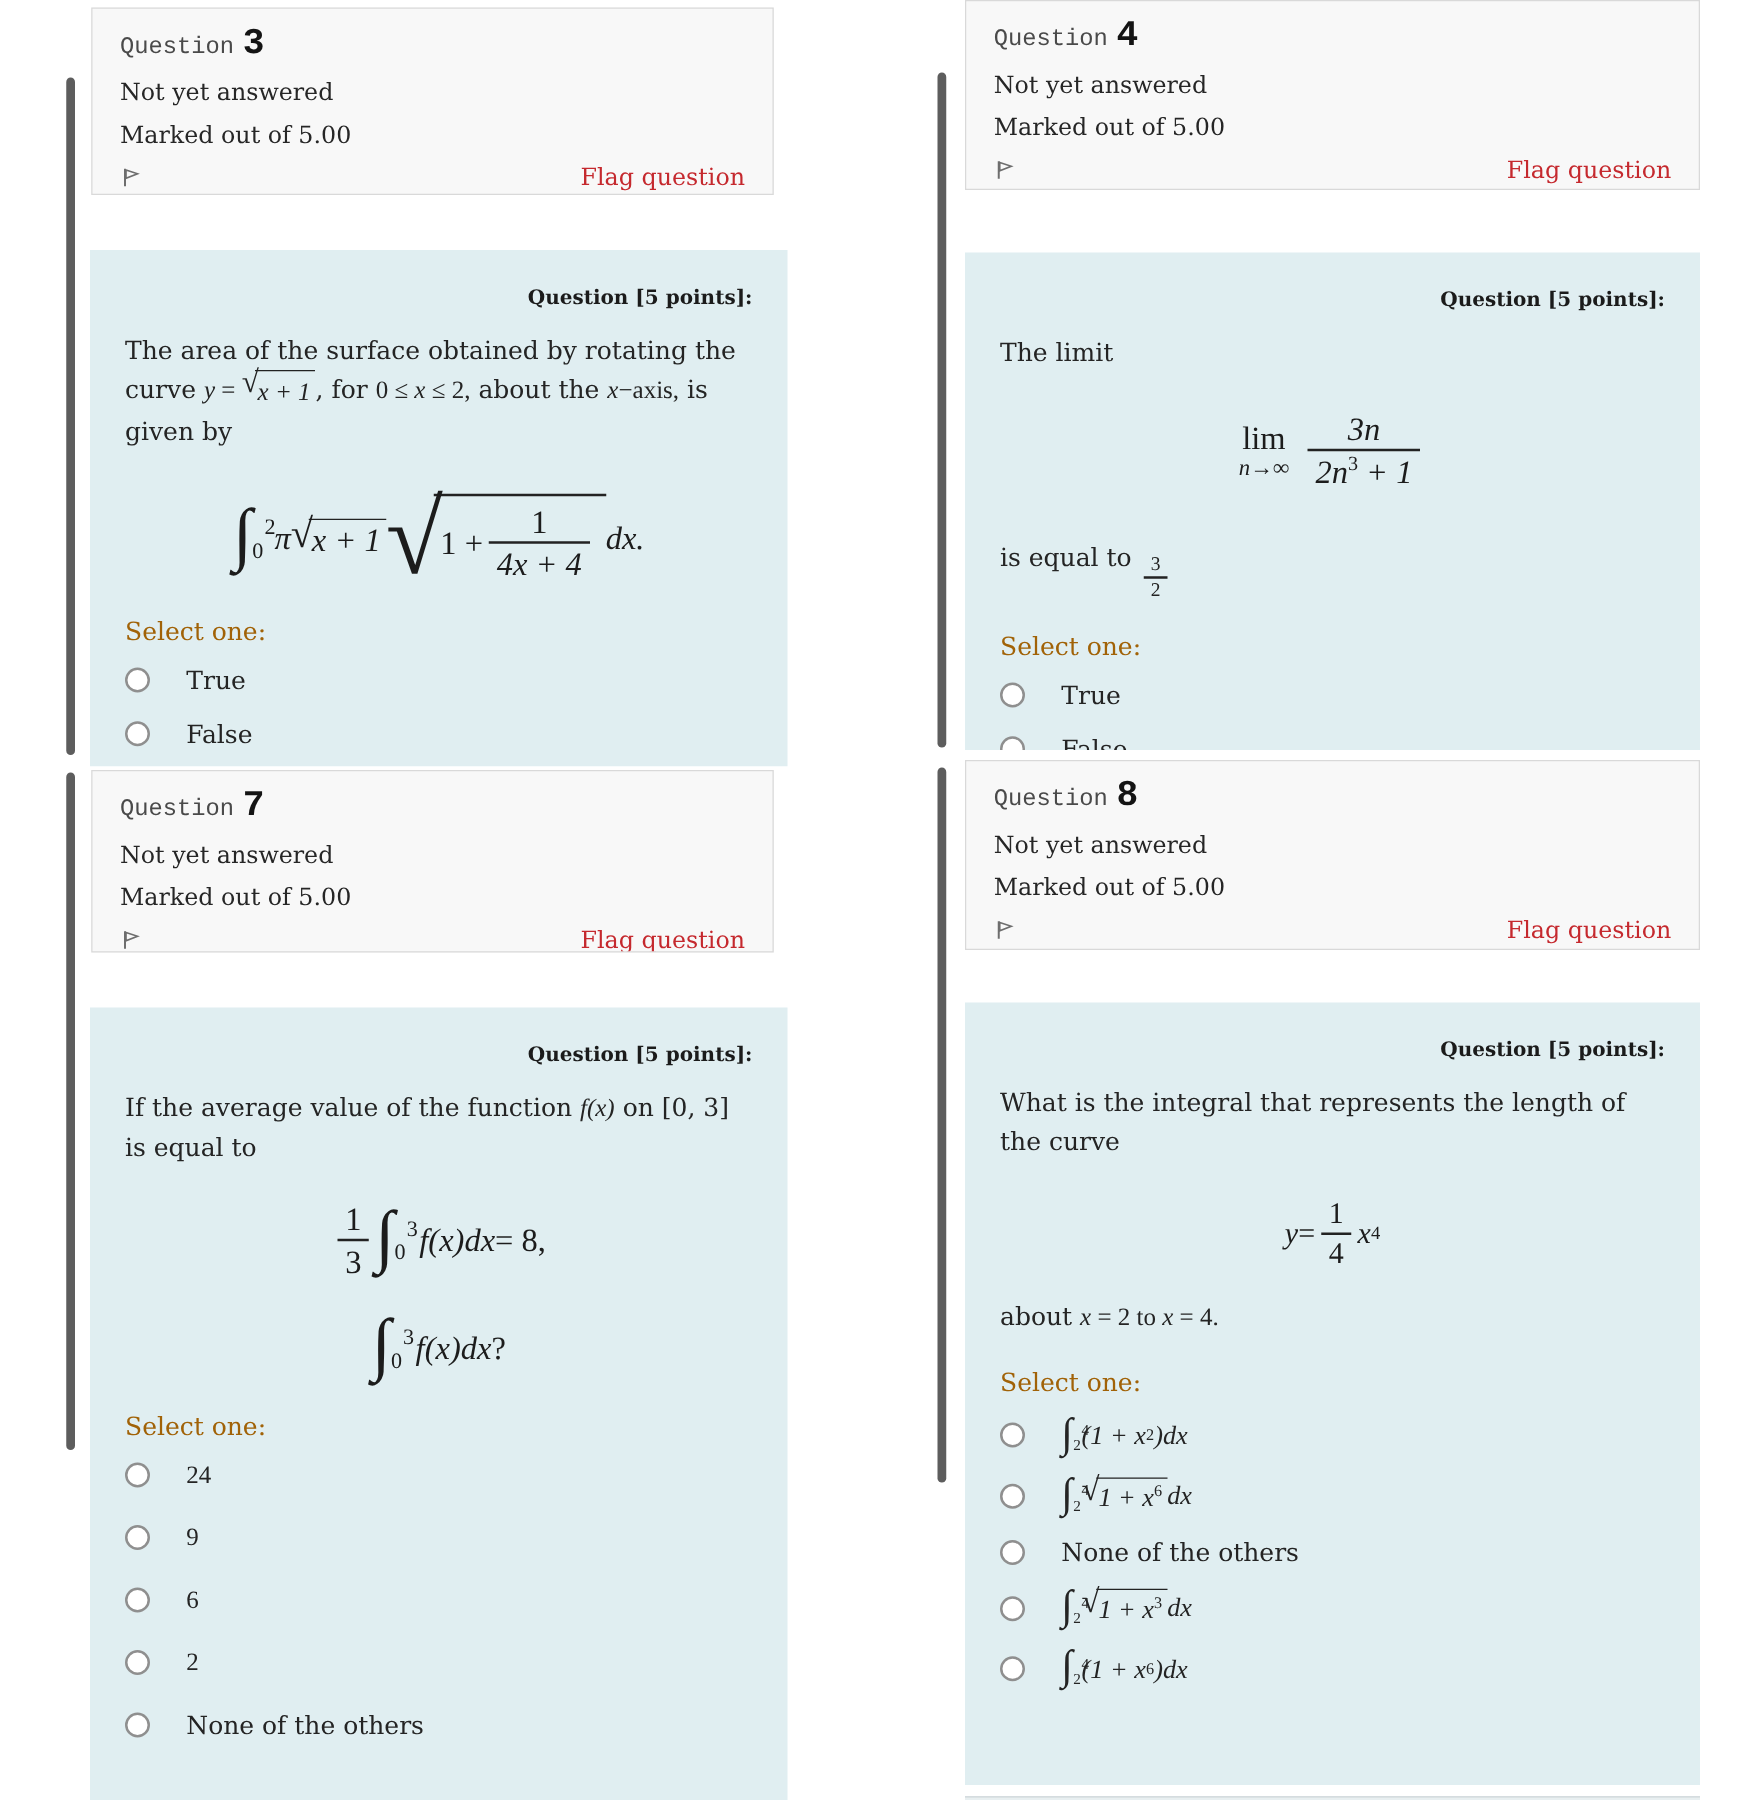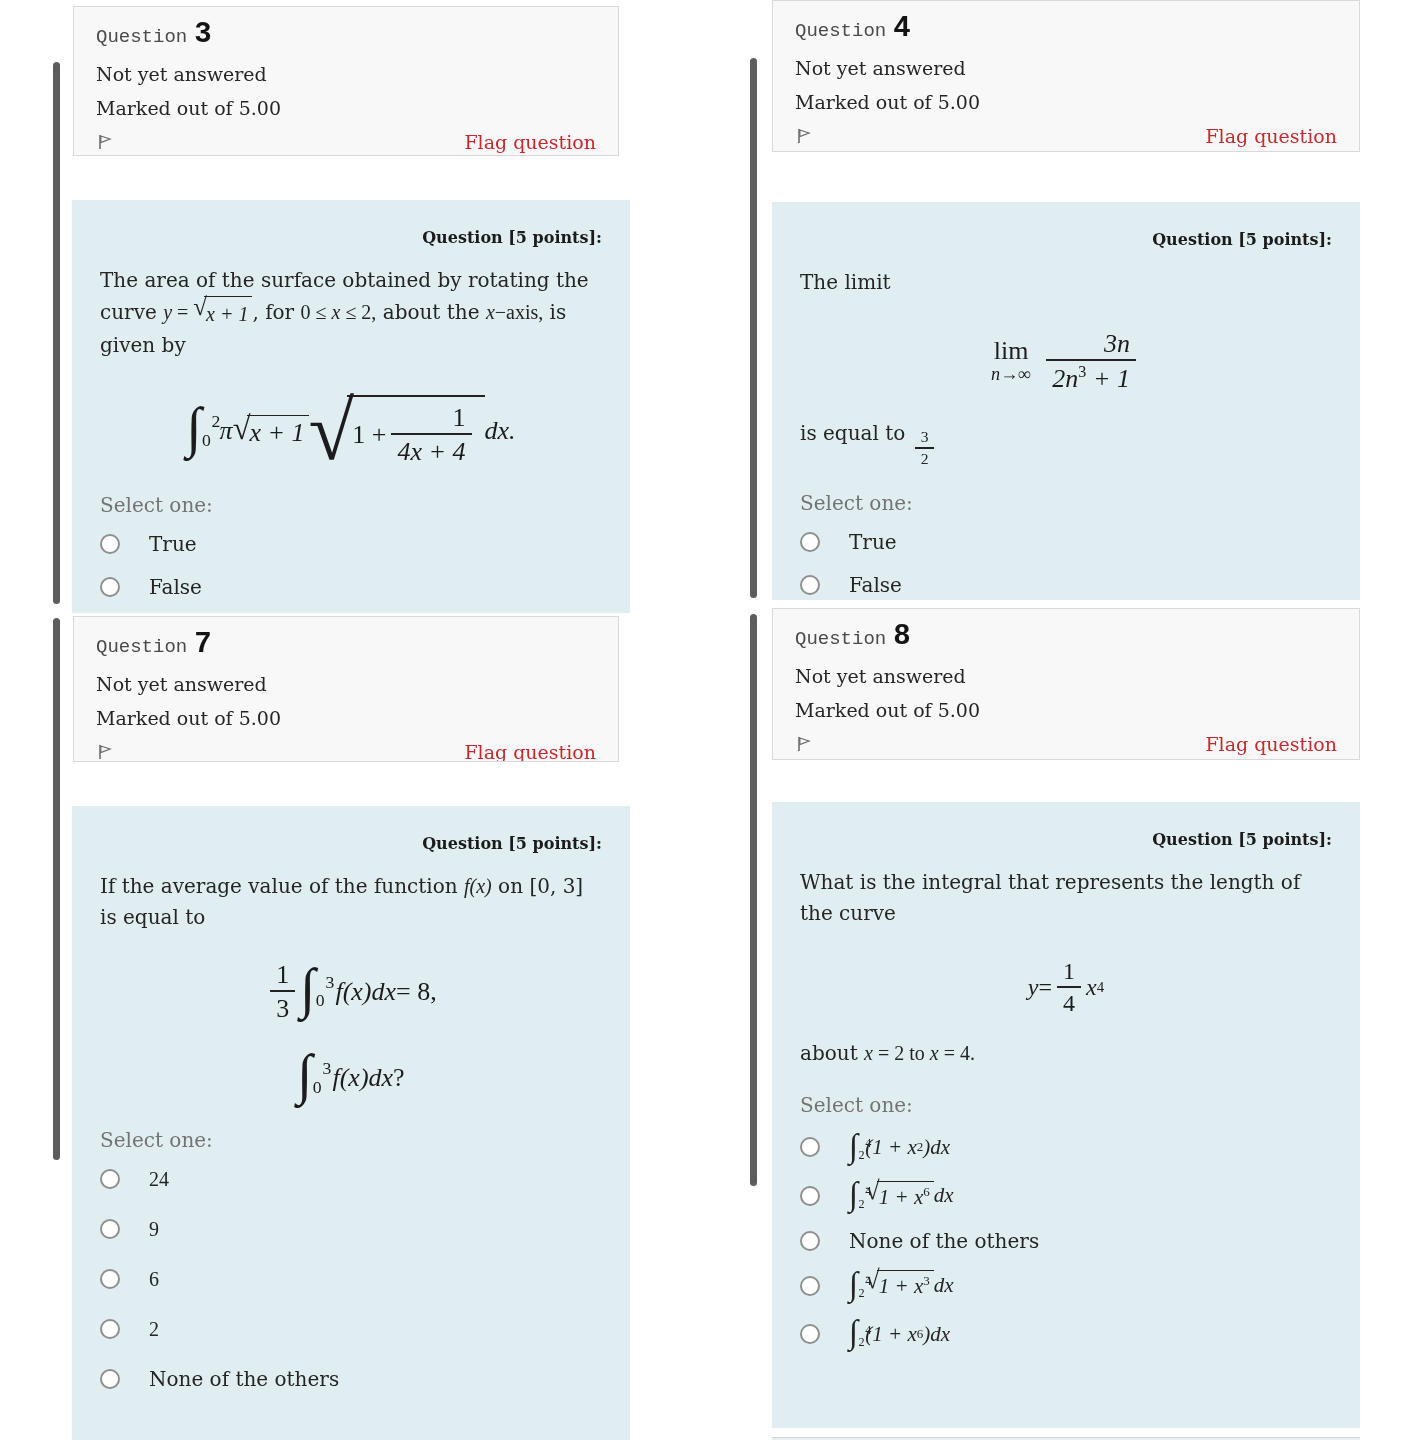--- a/index.html
+++ b/index.html
@@ -42,37 +42,37 @@
   }
   .disp-inner{display:inline-flex;align-items:center;}
   
   .intg{display:inline-flex;align-items:center;vertical-align:middle;}
   .isign{font-size:2.15em;line-height:1;transform:translateY(-0.05em);}
   .ilims{display:inline-flex;flex-direction:column;justify-content:space-between;
          height:2.05em;font-size:0.68em;line-height:1;margin-left:1px;}
   .iup{align-self:flex-start;transform:translateX(0.5em);}
   .idn{align-self:flex-start;transform:translateX(-0.05em);}
   
-  .frac{display:inline-flex;flex-direction:column;align-items:flex-end;
+  .frac{display:inline-flex;flex-direction:column;align-items:center;
         vertical-align:middle;line-height:1.2;margin:0 5px;}
   .fn{padding:0 6px;}
   .fd{border-top:2px solid #222;padding:1px 6px 0;}
   .frac.sm{font-size:0.78em;vertical-align:-0.15em;margin:0 3px;}
   
   .sqrt{display:inline-flex;align-items:flex-start;vertical-align:middle;}
   .sqrt .rs{font-size:1.25em;line-height:1;transform:translateY(-0.1em);margin-right:-3px;font-style:normal;}
   .sqrt .rb{border-top:1.6px solid #222;padding:2px 4px 0 2px;}
   .sqrt.big .rs{font-size:3.2em;line-height:0.84;transform:translateY(0.02em);margin-right:-7px;}
   .sqrt.big .rb{display:inline-flex;align-items:center;border-top:2px solid #222;padding:5px 8px 0 5px;}
   
   .lim{display:inline-flex;flex-direction:column;align-items:center;line-height:1.08;
        margin-right:10px;vertical-align:middle;font-style:normal;}
   .lim .lb{font-size:0.7em;}
   
-  .selectone{font-size:20px;margin:6px 0 14px;color:#737373;}
+  .selectone{font-size:20px;margin:6px 0 14px;color:#a16207;}
   .opt{display:flex;align-items:center;gap:29px;margin-bottom:17px;font-size:20px;}
   .radio{width:20px;height:20px;border:2px solid #8f8f8f;border-radius:50%;
          background:#fff;flex:none;box-sizing:border-box;}
   .opts-wide .opt{margin-bottom:24px;}
   .opts-math .opt{margin-bottom:15px;font-size:21px;}
   .opts-math .intg .isign{font-size:1.6em;}
   .opts-math .intg .ilims{height:1.75em;font-size:0.58em;}
   .olabel{line-height:1.3;}
   .mlabel{display:inline-flex;align-items:center;}
   
@@ -165,21 +165,21 @@
           <path d="M4.8 3 L14 6 L4.8 9.6 Z" fill="none" stroke="#6e6e6e" stroke-width="1.3"></path>
         </svg>
     </span>
     <span class="flagtext">Flag question</span>
   </div>
 </div>
 
 <div class="tbox" style="left:772px;top:202px;width:588px;height:398px;">
   <div class="qheading">Question [5 points]:</div>
   <div class="qtext">The limit</div>
-  <div class="disp" style="margin:30px 0 24px;text-decoration:underline;">
+  <div class="disp" style="margin:30px 0 38px;text-decoration:underline;">
     <span class="disp-inner">
       <span class="lim">
           <span class="lt">lim</span>
           <span class="lb var">n→∞</span>
         </span>
       <span class="frac">
           <span class="fn var">3n</span>
           <span class="fd"><span class="var">2n</span><sup class="m">3</sup><span class="var"> + 1</span></span>
         </span>
     </span>

